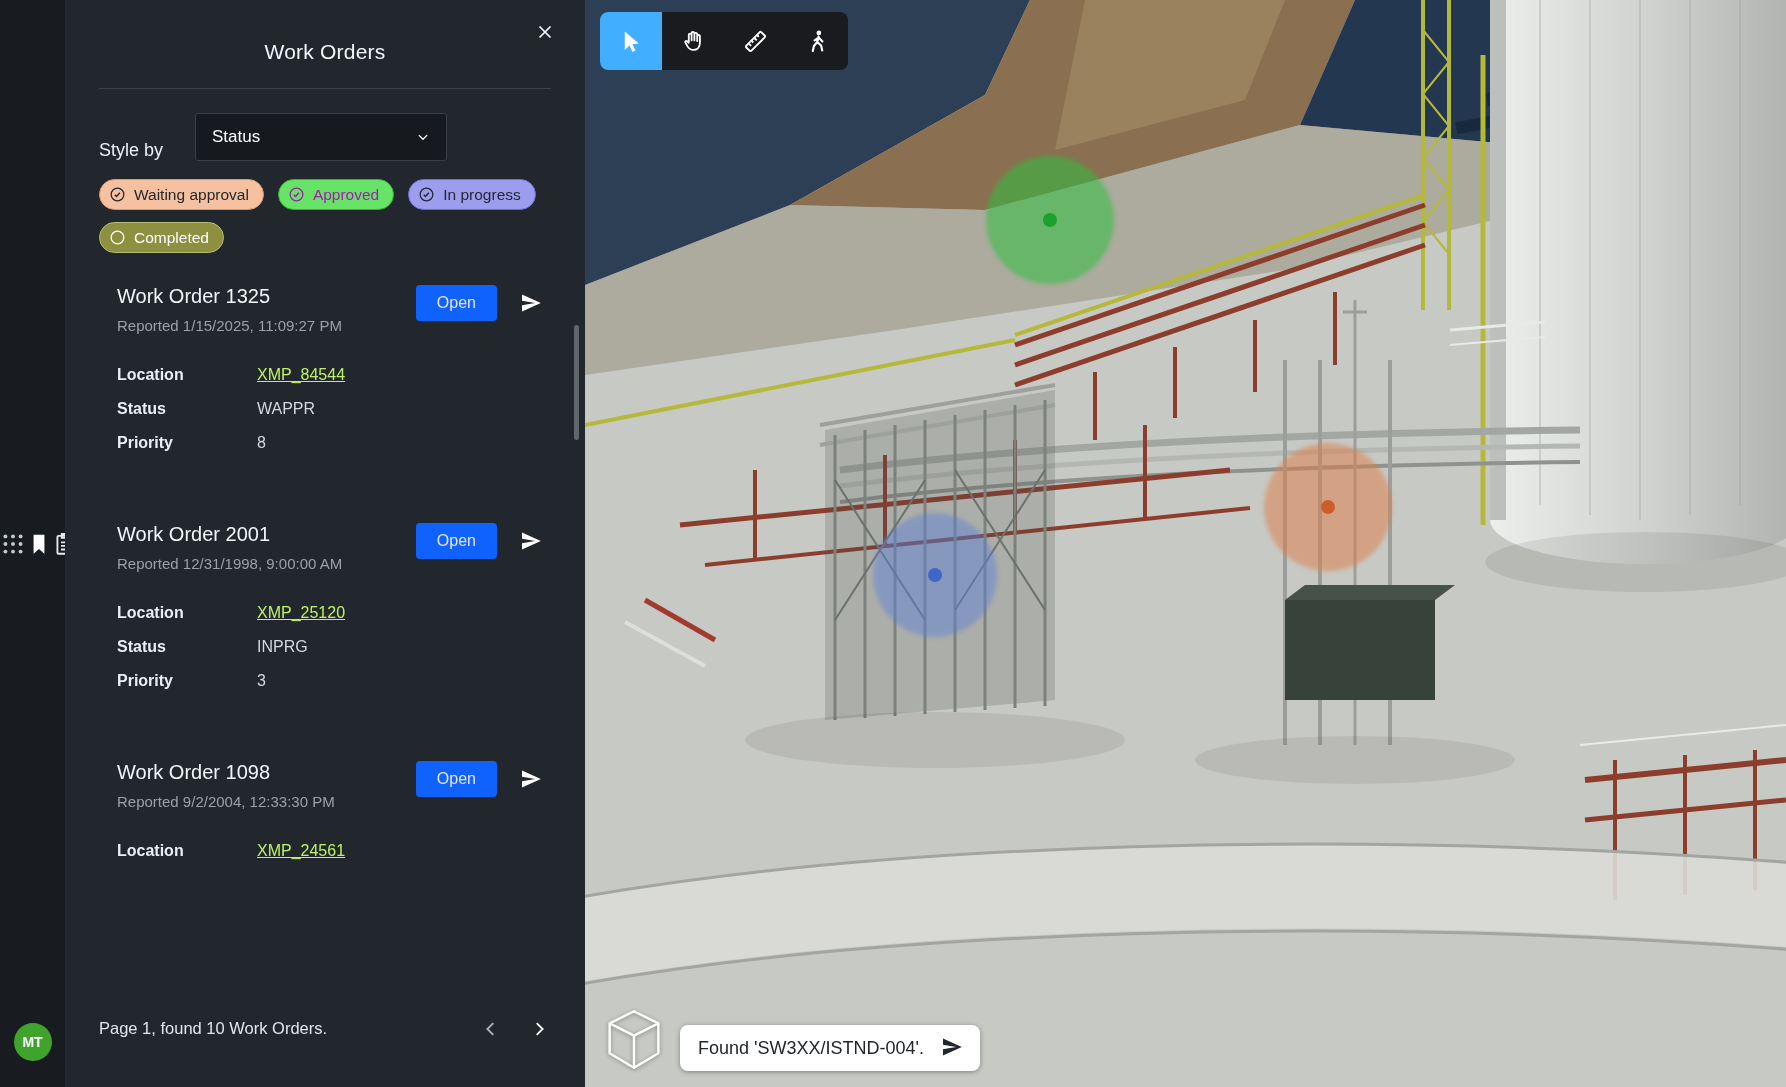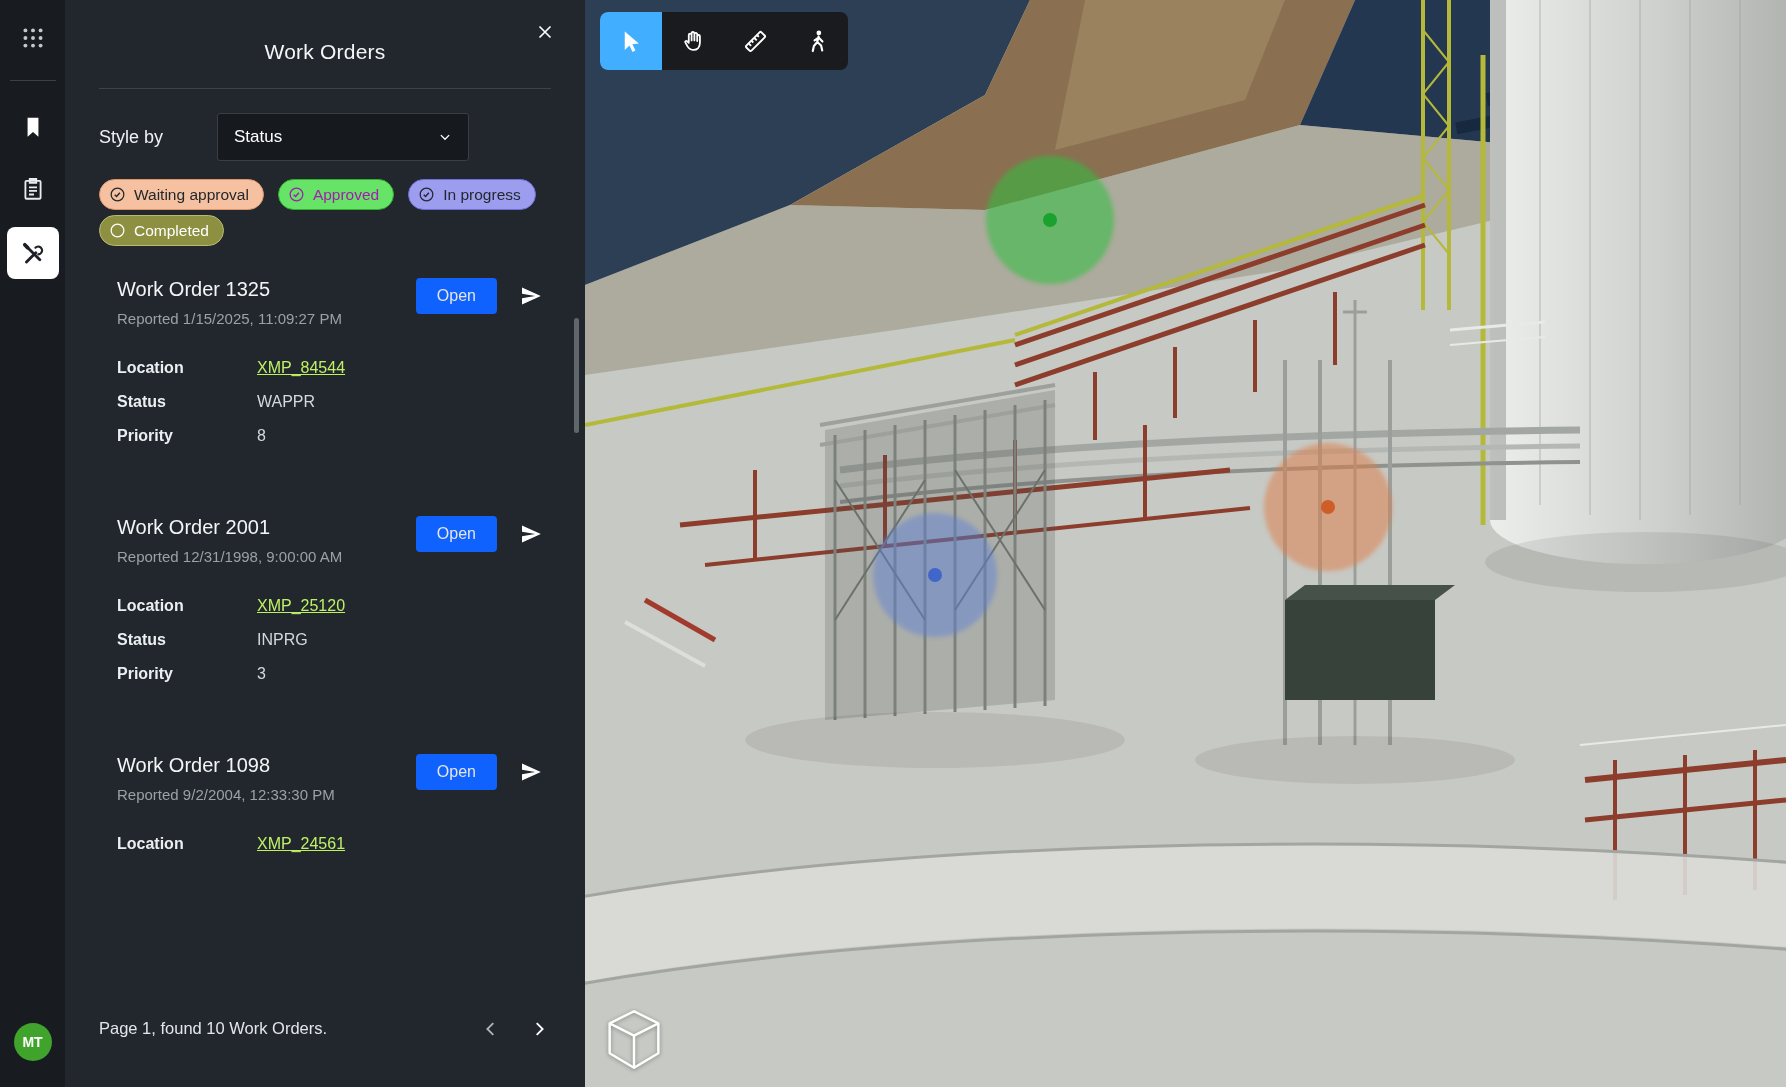--- a/index.html
+++ b/index.html
@@ -1,21 +1,21 @@
 <!DOCTYPE html>
 <html><head>
 <meta charset="utf-8">
 <style>
   * { box-sizing: border-box; margin: 0; padding: 0; }
   html,body { width:1786px; height:1087px; overflow:hidden; background:#15181c;
     font-family:"Liberation Sans","DejaVu Sans",sans-serif; }
   .app { display:flex; width:1786px; height:1087px; }
 
   
-  .rail { width:65px; background:#181c21; display:flex; flex-direction:column;
+  .rail { width:65px; background:#181c21; display:flex; flex-direction:row;
     align-items:center; padding-top:14px; position:relative; flex:none; }
   .rail-btn { width:48px; height:48px; display:flex; align-items:center;
     justify-content:center; border-radius:8px; cursor:pointer; margin-bottom:14px; }
   .rail-btn svg { width:26px; height:26px; }
   .rail-btn.active { background:#ffffff; width:52px; height:52px; }
   .rail-divider { width:46px; height:1px; background:#3a4046; margin:4px 0 22px; }
   .avatar { position:absolute; bottom:26px; left:50%; transform:translateX(-50%);
     width:38px; height:38px; border-radius:50%; background:#3fa32c; color:#fff;
     font-size:14px; display:flex; align-items:center; justify-content:center;
     cursor:pointer; font-weight:bold; }
@@ -25,28 +25,28 @@
     display:flex; flex-direction:column; color:#e8ebee; }
   .panel-close { position:absolute; top:16px; right:24px; width:32px; height:32px;
     display:flex; align-items:center; justify-content:center; cursor:pointer; background:none; border:none; }
   .panel-title { margin-top:40px; text-align:center; font-size:21px; font-weight:500;
     color:#f4f6f8; letter-spacing:.2px; }
   .panel-hr { margin:24px 34px 0; height:1px; background:#3c4248; }
   .info-box { margin:20px 34px 0; background:#32373d; border-radius:4px;
     padding:15px 18px; display:flex; gap:13px; align-items:flex-start; }
   .info-box svg { width:24px; height:24px; flex:none; margin-top:2px; }
   .info-text { font-size:16.5px; line-height:1.38; color:#dde1e5; }
-  .style-row { margin:24px 34px 0; display:flex; align-items:center; gap:54px; }
+  .style-row { margin:24px 34px 0; display:flex; align-items:flex-end; gap:32px; }
   .style-label { font-size:18px; color:#eef1f4; }
   .select { width:252px; height:48px; background:#16191e; border:1px solid #3a3f45;
     border-radius:3px; display:flex; align-items:center; justify-content:space-between;
     padding:0 14px 0 16px; font-size:17px; color:#fff; cursor:pointer; }
   .select svg { width:18px; height:18px; }
 
-  .chips { margin:18px 34px 0; display:flex; flex-wrap:wrap; gap:5px 14px; }
+  .chips { margin:18px 34px 0; display:flex; flex-wrap:wrap; gap:12px 14px; }
   .chip { display:inline-flex; align-items:center; gap:7px; border-radius:17px;
     padding:5px 14px 5px 8px; font-size:15.5px; border:1.5px solid transparent; cursor:pointer; }
   .chip svg { width:19px; height:19px; }
   .chip.c-wappr { background:#F6C1A1; border-color:#DD9468; color:#23282e; }
   .chip.c-apprv { background:#67E467; border-color:#2EB42E; color:#a21caf; }
   .chip.c-inprg { background:#9D9DF0; border-color:#6E6ED9; color:#23282e; }
   .chip.c-comp  { background:#8D9040; border-color:#B9BC6C; color:#ffffff; }
 
   .cards { margin-top:32px; padding:0 34px; flex:1; min-height:0; overflow:hidden; position:relative; }
   .scroll-thumb { position:absolute; right:6px; top:40px; width:5px; height:115px;
@@ -457,14 +457,22 @@
     </div>
 
     <svg class="navcube" viewBox="0 0 56 62">
       <g fill="none" stroke="#ffffff" stroke-width="2.2" stroke-linejoin="round">
         <polygon points="28,5 50,16 50,43 28,56 6,43 6,16"></polygon>
         <polyline points="6,16 28,27 50,16"></polyline>
         <line x1="28" y1="27" x2="28" y2="56"></line>
       </g>
     </svg>
 
+    <div class="toast">
+      <span class="toast-text">Found 'SW3XX/ISTND-004'.</span>
+      <button class="toast-send">
+        <svg viewBox="0 0 24 24">
+            <path d="M3 20.6 L21.8 12 L3 3.4 v6.4 l13.2 2.2 L3 14.2 Z" fill="currentColor"></path>
+          </svg>
+      </button>
+    </div>
   </main>
 </div>
 
 </body></html>

